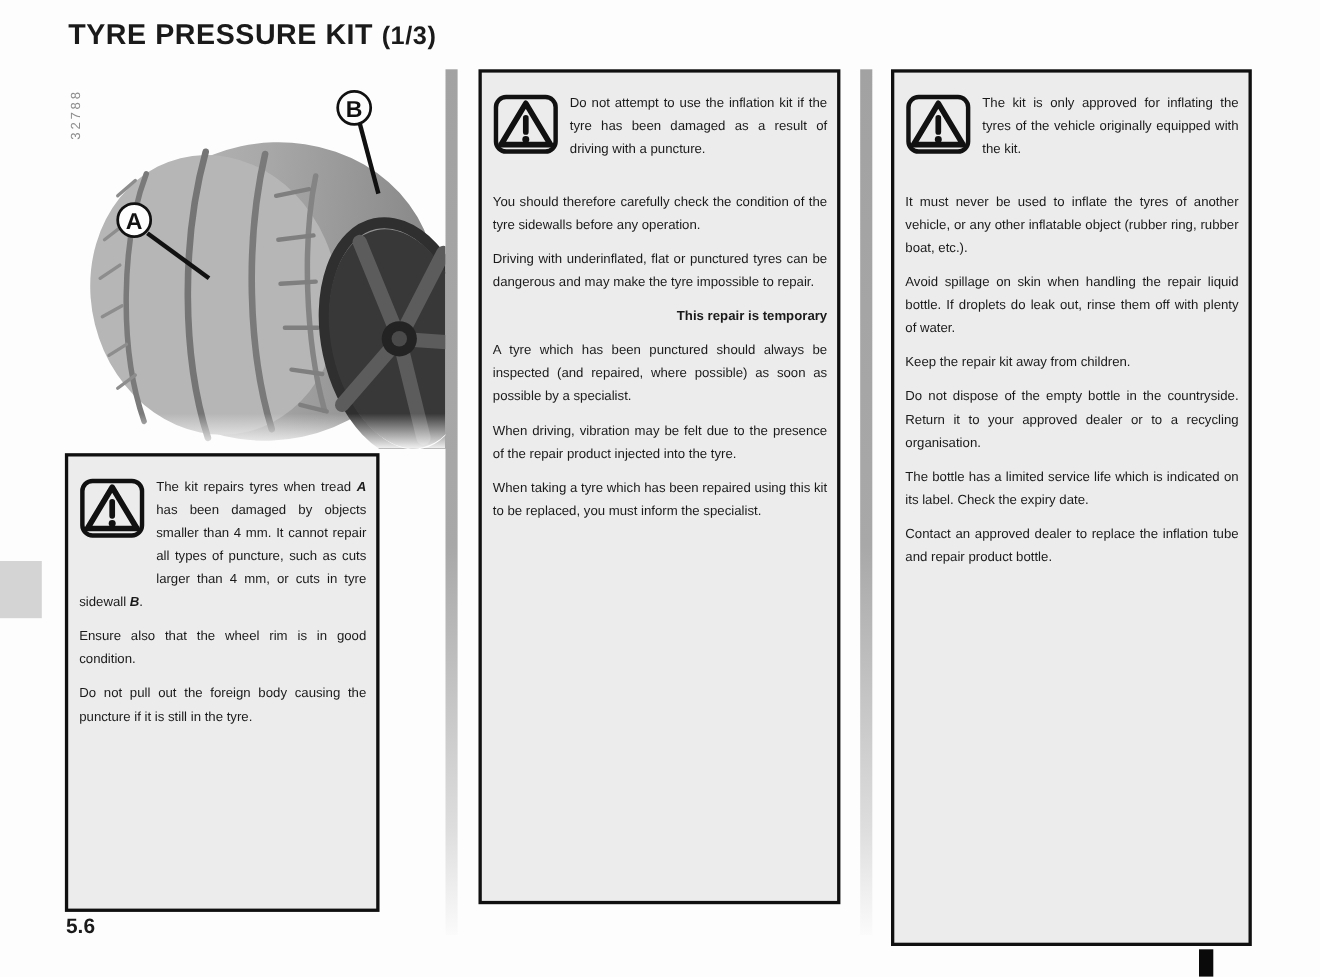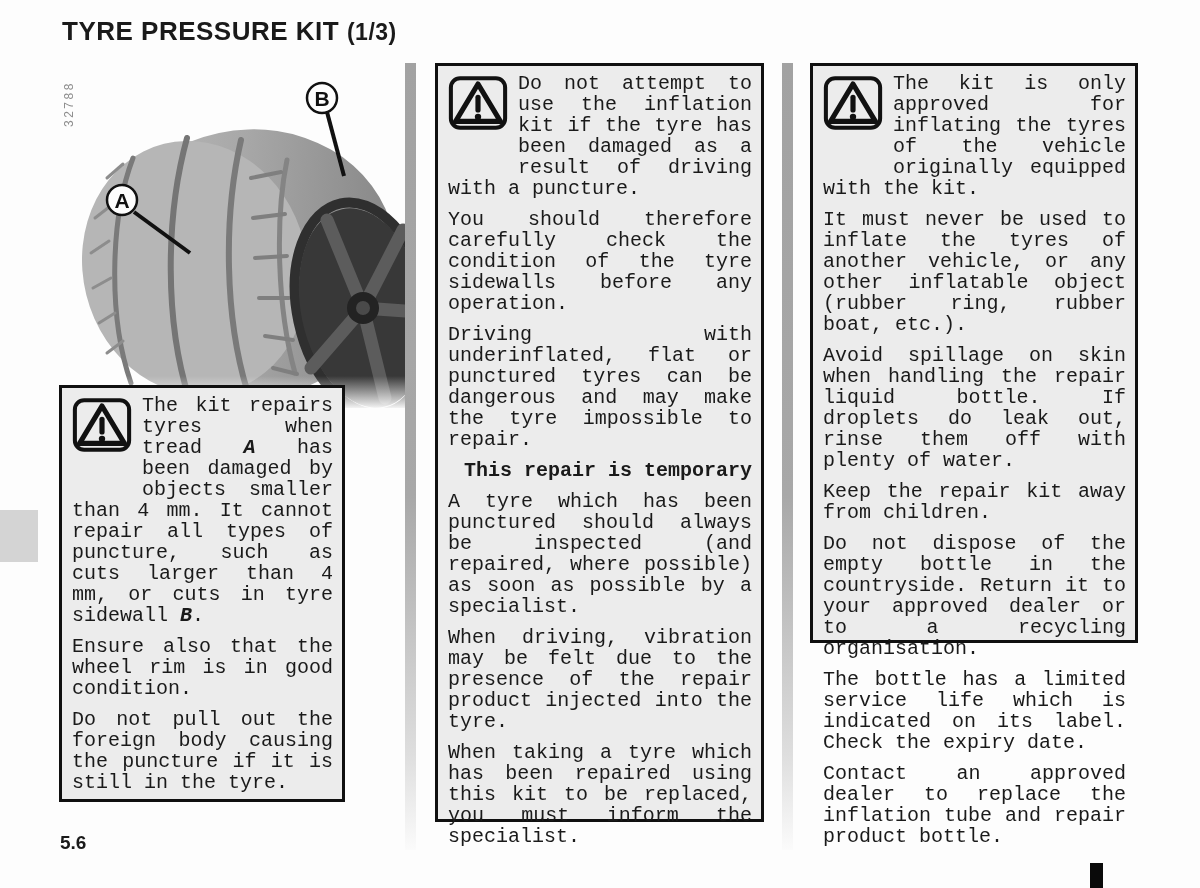--- a/index.html
+++ b/index.html
@@ -23,29 +23,29 @@
   }
   .figure-wrap{position:absolute;left:55px;top:68px;width:350px;height:340px;}
   .sep{
     position:absolute;top:63px;width:11px;height:787px;
     background:linear-gradient(#a2a2a2 0%,#a8a8a8 55%,#dedede 88%,#fbfbfb 100%);
   }
   .sep1{left:405px;}
   .sep2{left:782px;}
   .wbox{
     position:absolute;background:#ececec;border:3px solid #101010;
-    box-sizing:border-box;padding:7px 9px 10px 10px;
-    font-size:20px;line-height:21px;text-align:justify;font-family:Liberation Mono, monospace;
+    box-sizing:border-box;padding:17px 9px 10px 10px;
+    font-size:12px;line-height:21px;text-align:justify;
   }
   .wbox p{margin:0 0 10px 0;}
   .wbox p.head{font-weight:bold;text-align:right;}
   .wbox p.clear{clear:left;}
-  .box-left{left:59px;top:385px;width:286px;height:417px;}
+  .box-left{left:59px;top:412px;width:286px;height:417px;}
   .box-mid{left:435px;top:63px;width:329px;height:759px;}
-  .box-right{left:810px;top:63px;width:328px;height:580px;}
+  .box-right{left:810px;top:63px;width:328px;height:797px;}
   .icon-float{float:left;width:60px;height:88px;margin:2px 10px 0 0;}
   .bi{font-weight:bold;font-style:italic;}
   .page-number{position:absolute;left:60px;top:832px;font-size:19px;font-weight:bold;}
   .corner-mark{position:absolute;left:1090px;top:863px;width:13px;height:25px;background:#0a0a0a;}
 </style>
 </head>
 <body>
 
 <div class="page-title">
   <span>TYRE PRESSURE KIT</span>

